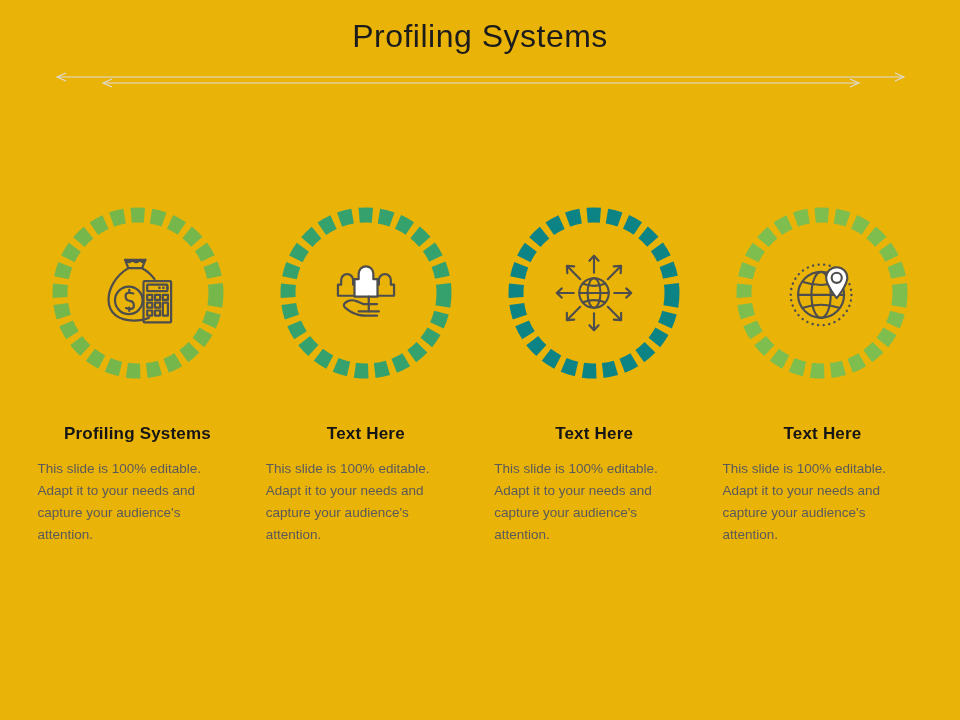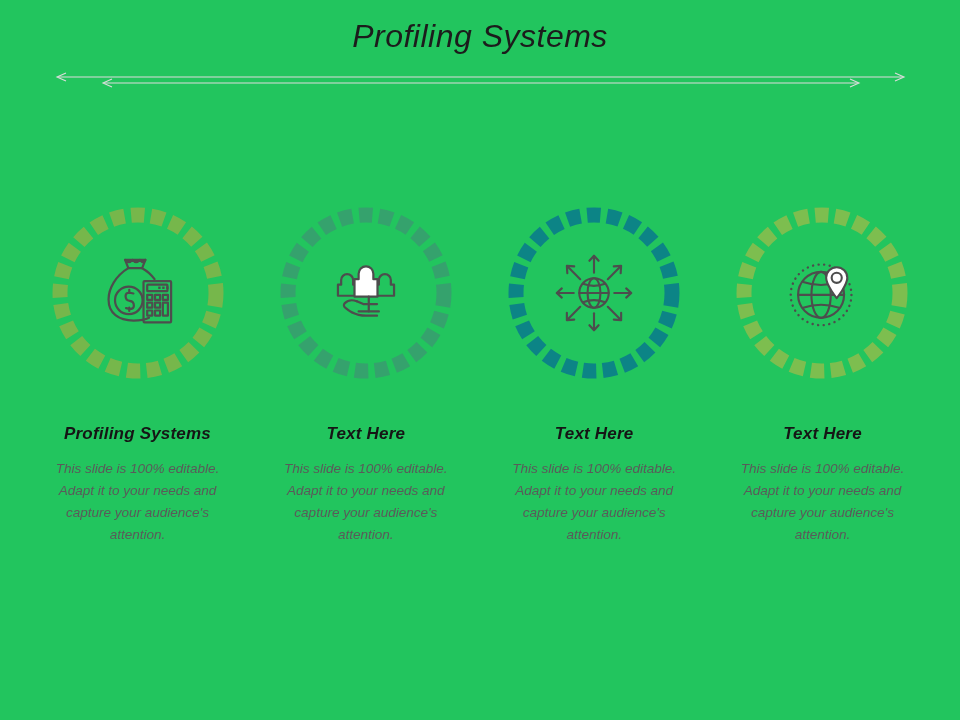--- a/index.html
+++ b/index.html
@@ -11,22 +11,21 @@
     width: 960px;
     height: 720px;
     font-family: "Liberation Sans", sans-serif;
     position: relative;
     overflow: hidden;
   }
 
   .slide {
     position: absolute;
     inset: 0;
-    background: #22c55e;
-    font-style: italic;
+    background: #eab308;
   }
 
   
   .title {
     position: absolute;
     top: 18px;
     left: 0;
     width: 960px;
     text-align: center;
     font-size: 32px;
@@ -100,21 +99,20 @@
     color: #151515;
     text-align: center;
     letter-spacing: 0.2px;
     line-height: 1.2;
   }
   .col-body {
     margin-top: 14px;
     font-size: 13.5px;
     font-weight: 400;
     color: #5a5a5a;
-    text-align: center;
     line-height: 1.62;
     width: 200px;
   }
 </style>
 </head>
 <body>
 
 <div class="slide">
 
   <div class="title">Profiling Systems</div>

